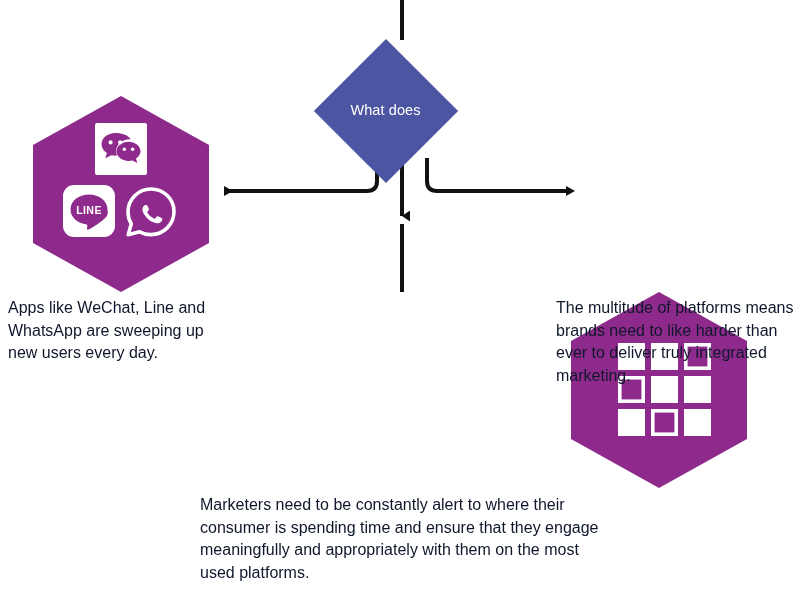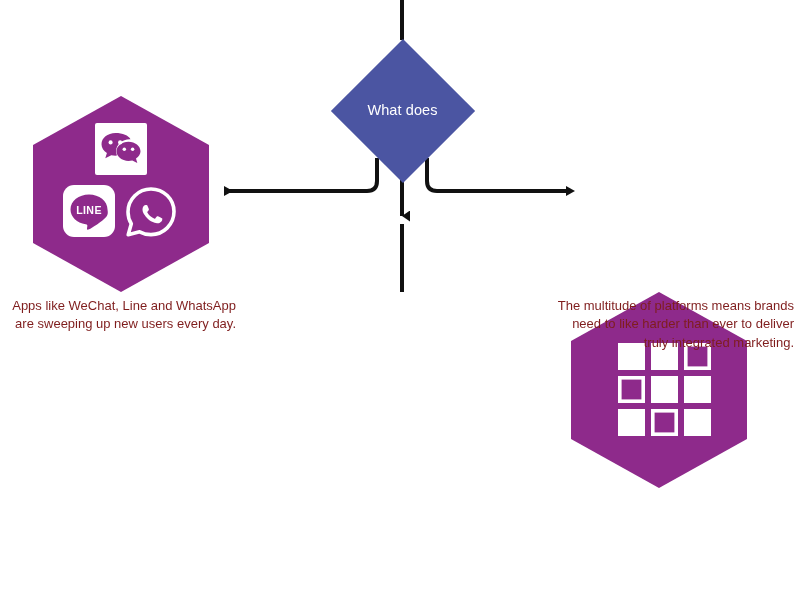--- a/index.html
+++ b/index.html
@@ -40,21 +40,21 @@
   .hex {
     position: absolute;
     left: 0;
     top: 0;
     width: 100%;
     height: 100%;
   }
 
   
   .diamond-node {
-    left: 330px;
+    left: 313px;
     top: 38px;
     width: 145px;
     height: 145px;
   }
   .diamond-shape {
     position: absolute;
     left: 50%;
     top: 50%;
     width: 102px;
     height: 102px;
@@ -75,23 +75,23 @@
     line-height: 1.32;
     letter-spacing: 0.1px;
   }
 
   
   .hex-node-left  { left: 33px;  top: 96px; width: 176px; height: 196px; }
   .hex-node-right { left: 571px; top: 96px; width: 176px; height: 196px; }
 
   .caption {
     position: absolute;
-    text-align: right;
-    color: #7f1d1d;
-    font-size: 13px;
+    text-align: left;
+    color: #0f172a;
+    font-size: 16px;
     line-height: 1.42;
   }
   .caption-left   { left: 8px;   top: 297px; width: 228px; }
   .caption-right  { left: 556px; top: 297px; width: 238px; }
   .caption-bottom { left: 200px; top: 494px; width: 400px; }
 
   
   .icon-wechat {
     position: absolute;
     left: 62px;
@@ -220,14 +220,15 @@
       <rect x="33" y="33" width="27" height="27" fill="#ffffff"></rect>
       <rect x="66" y="33" width="27" height="27" fill="#ffffff"></rect>
 
       <rect x="0" y="66" width="27" height="27" fill="#ffffff"></rect>
       <rect x="34.8" y="67.8" width="23.4" height="23.4" fill="none" stroke="#ffffff" stroke-width="3.6"></rect>
       <rect x="66" y="66" width="27" height="27" fill="#ffffff"></rect>
     </svg>
   </div>
   <div class="caption caption-right">The multitude of platforms means brands need to like harder than ever to deliver truly integrated marketing.</div>
 
+  <div class="caption caption-bottom">Marketers need to be constantly alert to where their consumer is spending time and ensure that they engage meaningfully and appropriately with them on the most used platforms.</div>
 
 </div>
 
 </body></html>

